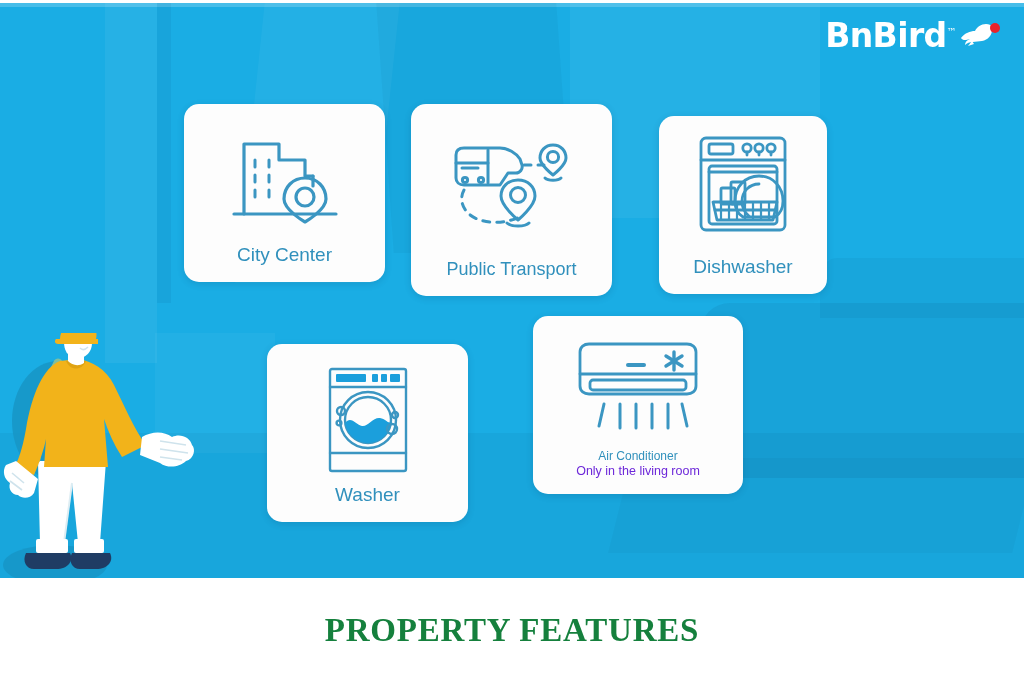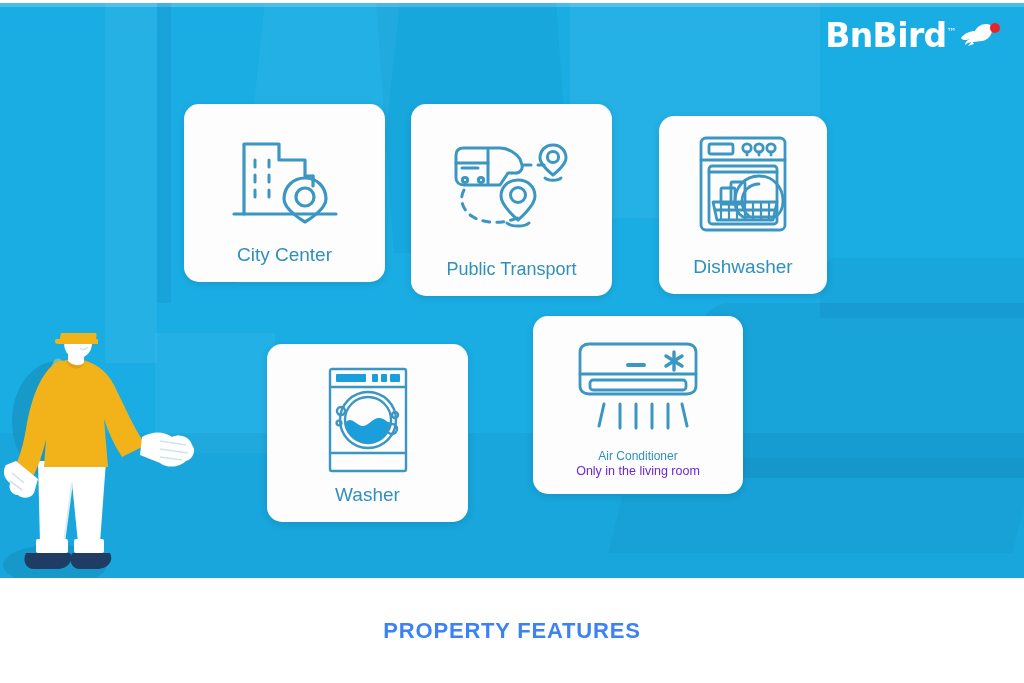--- a/index.html
+++ b/index.html
@@ -78,22 +78,22 @@
 
   
   .person { position:absolute; left:0; top:330px; width:200px; height:250px; }
 
   
   .caption-band {
     position:absolute; left:0; top:578px; width:1024px; height:105px;
     background:#ffffff; display:flex; align-items:center; justify-content:center;
   }
   .caption {
-    font-size:22px; font-weight:bold; color:#3b82f6;
-    letter-spacing:.8px; font-family:Liberation Sans, sans-serif;
+    font-size:33px; font-weight:bold; color:#15803d;
+    letter-spacing:.8px; font-family:Liberation Serif, serif;
   }
 </style>
 </head>
 <body>
 
 <div id="page">
 
   <div class="hero">
     <div class="bgshape bg-top-line"></div>
     <div class="bgshape bg-wall-l"></div>

